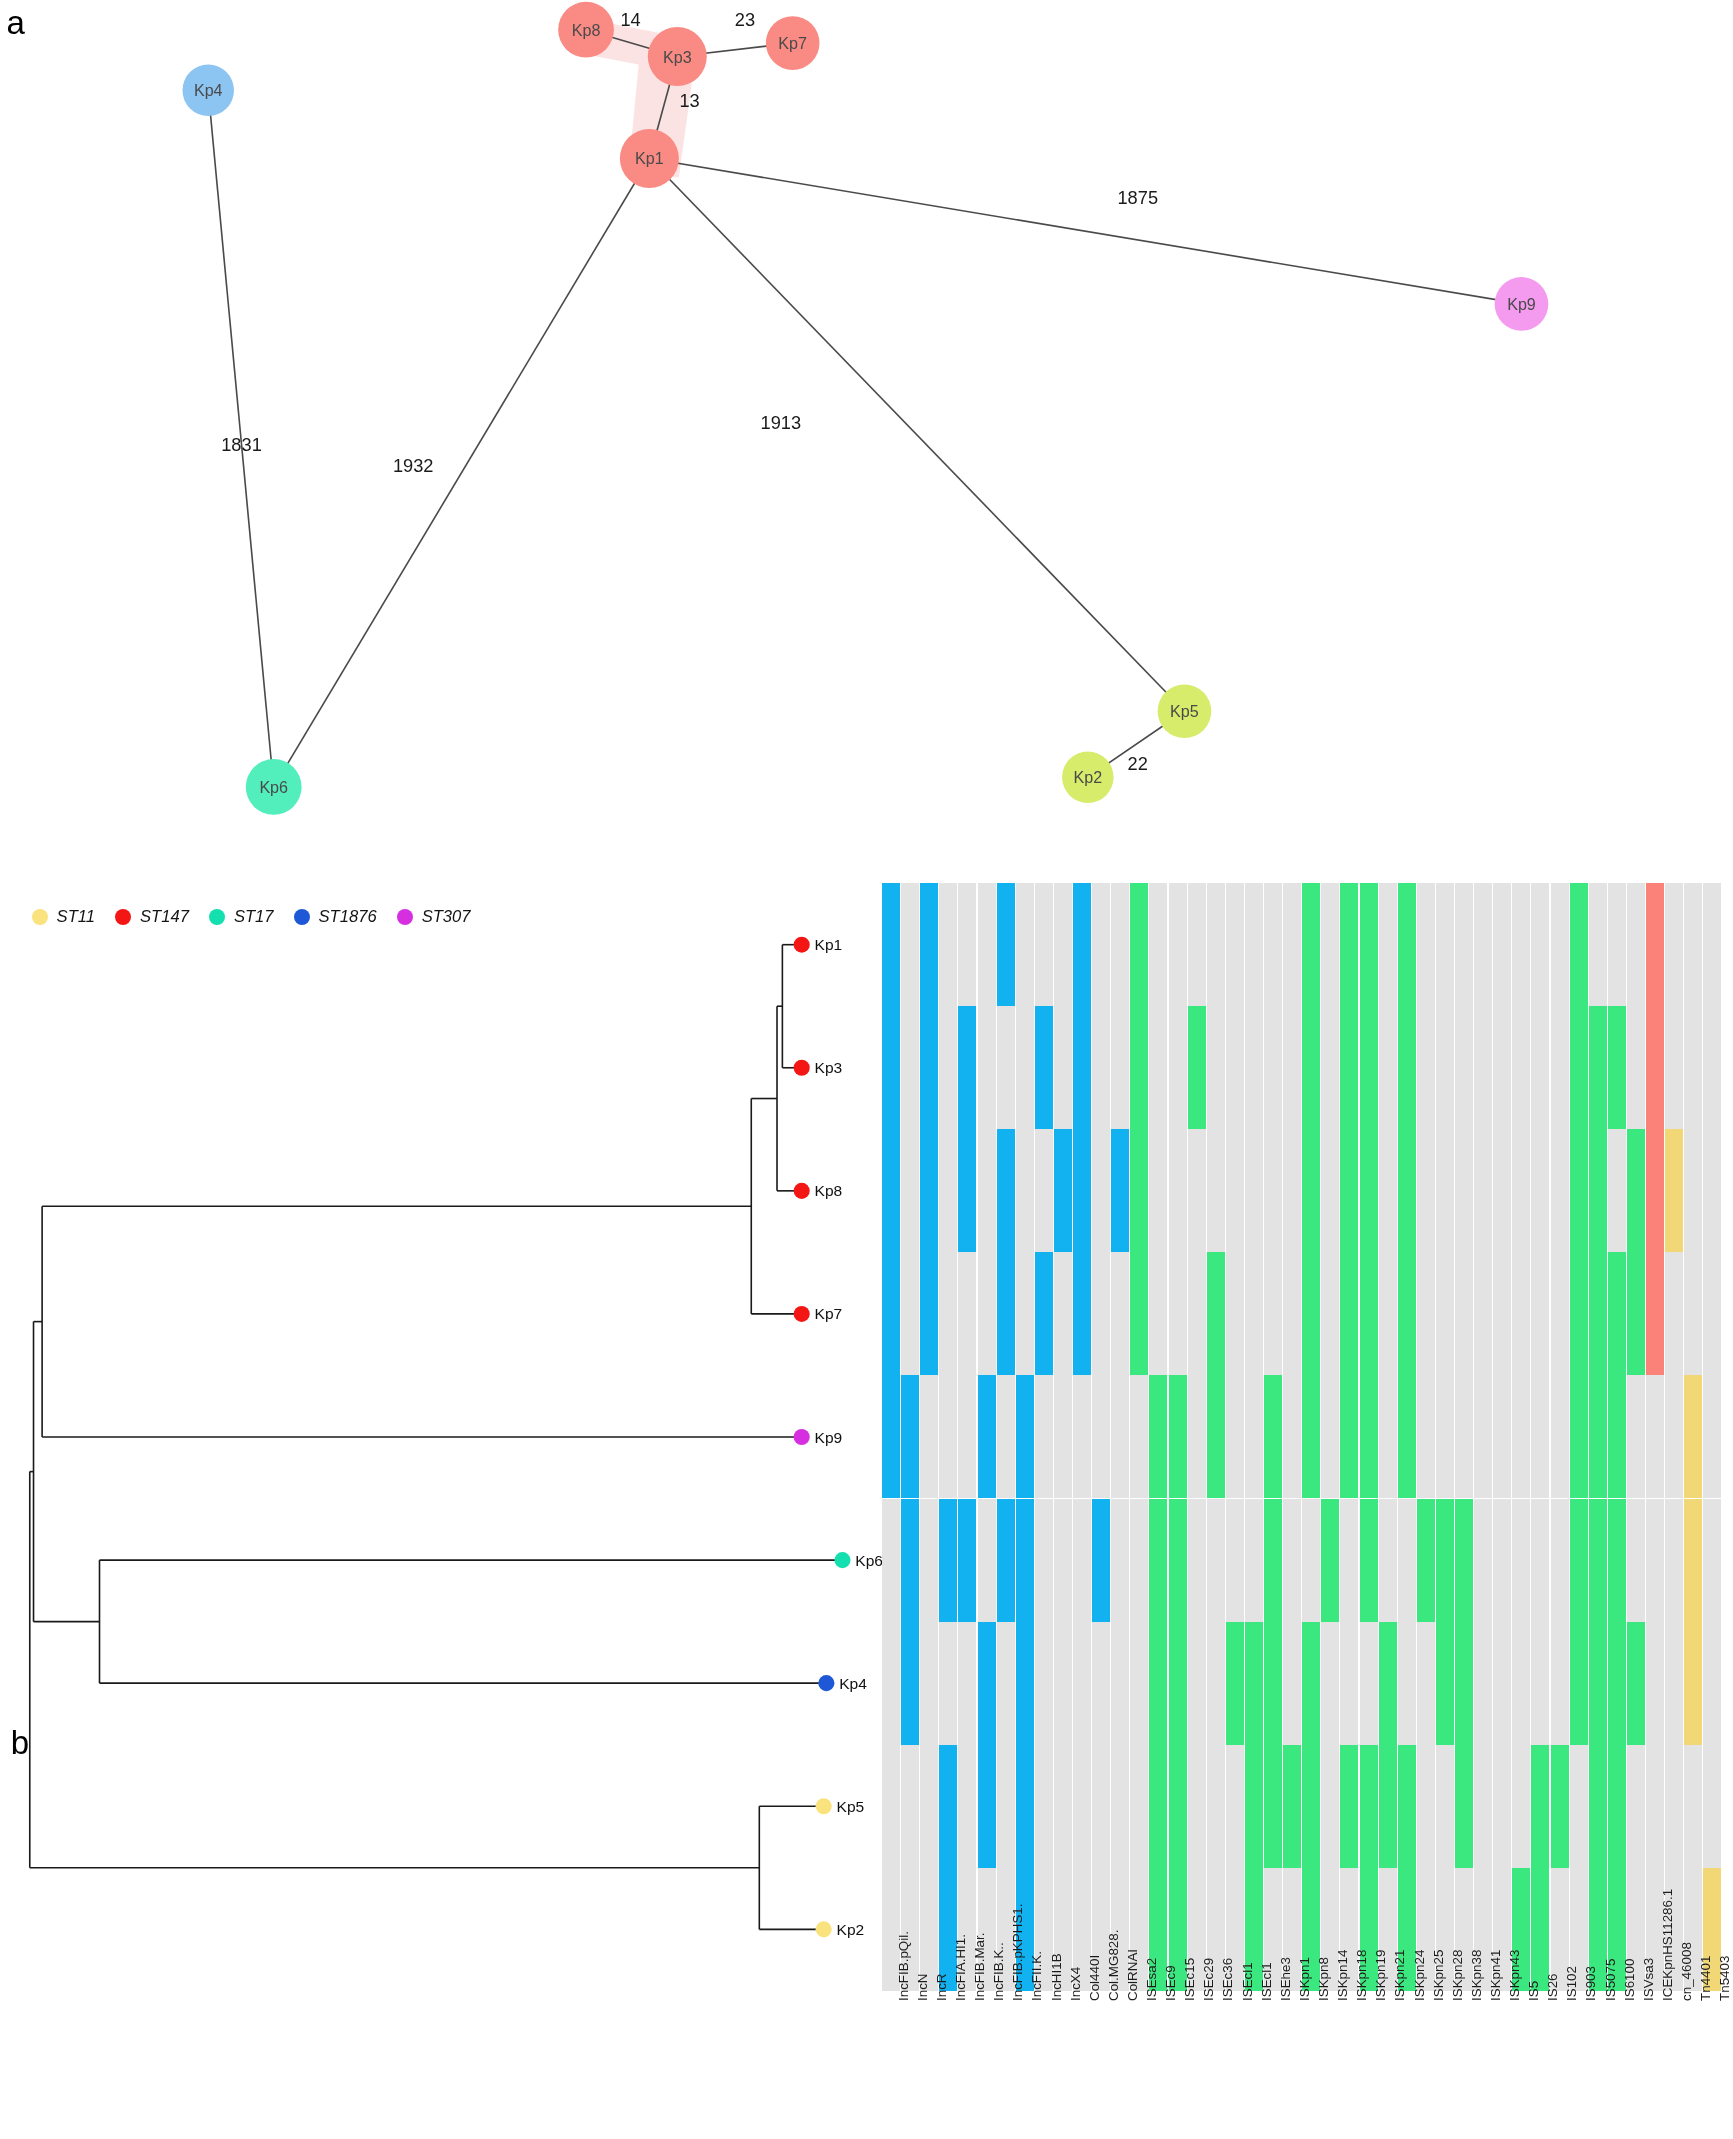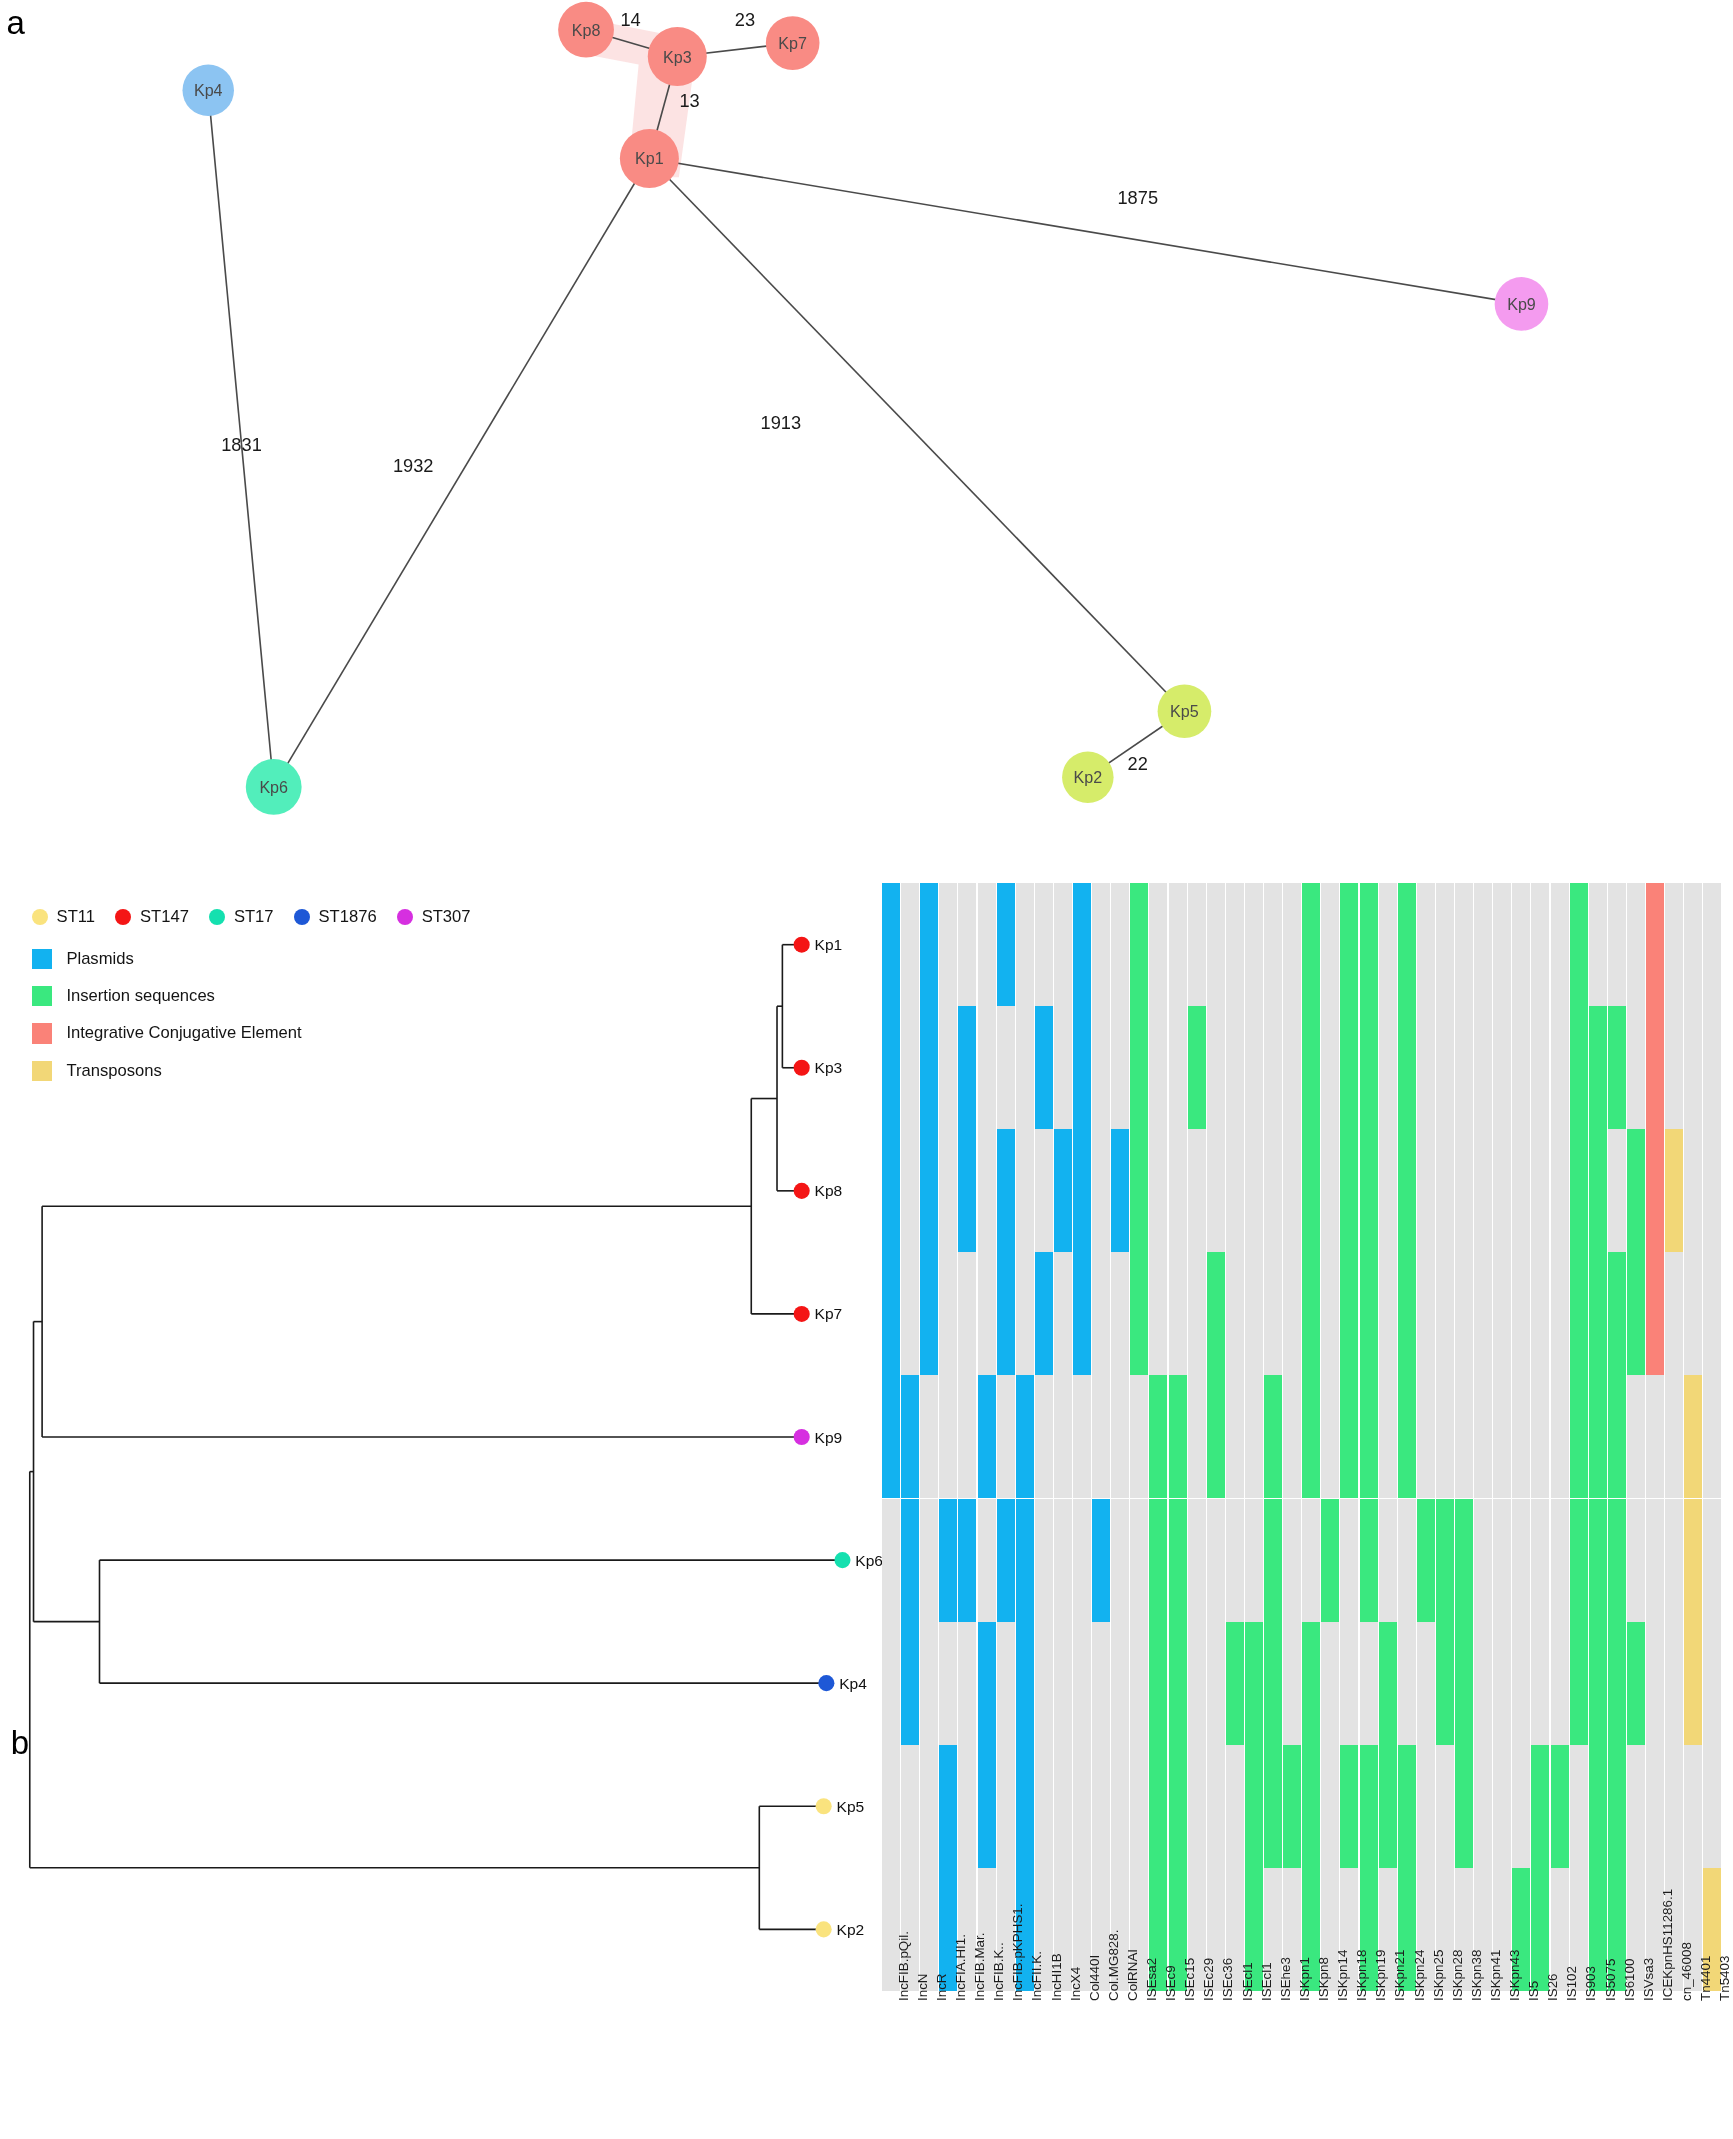--- a/index.html
+++ b/index.html
@@ -13,21 +13,21 @@
   #panel-a svg{position:absolute;left:0;top:0;}
   .net-node-label{font-family:"Liberation Sans",sans-serif;font-size:30px;fill:#4a4a4a;text-anchor:middle;dominant-baseline:central;}
   .edge-weight{font-family:"Liberation Sans",sans-serif;font-size:34px;fill:#1a1a1a;text-anchor:middle;}
 
   
   #panel-b{position:absolute;left:0;top:859px;width:1734px;height:1281px;}
 
   
   #legend{position:absolute;left:32px;top:48px;width:617px;}
   #st-legend{display:flex;align-items:center;gap:0px;margin-bottom:21.5px;}
-  .st-item{display:flex;align-items:center;margin-right:20.4px;}
+  .st-item{display:flex;align-items:center;margin-right:20.4px;font-style:italic;}
   .st-dot{width:16px;height:16px;border-radius:50%;display:inline-block;margin-right:8.6px;}
   .st-label{font-size:16.6px;color:#141414;font-family:"Liberation Sans",sans-serif;}
   .cat-item{display:flex;align-items:center;margin-bottom:17px;}
   .cat-swatch{width:20.4px;height:20.4px;display:inline-block;margin-right:14px;}
   .cat-label{font-size:16.6px;color:#141414;font-family:"Liberation Sans",sans-serif;}
 
   
   #tree-svg{position:absolute;left:0;top:0;}
   .tip-label{font-family:"Liberation Sans",sans-serif;font-size:29px;fill:#111;dominant-baseline:central;}
 
@@ -106,38 +106,20 @@
           <span class="st-dot" style="background: rgb(20, 224, 175);"></span>
           <span class="st-label">ST17</span>
         </div>
         <div class="st-item">
           <span class="st-dot" style="background: rgb(30, 88, 214);"></span>
           <span class="st-label">ST1876</span>
         </div>
         <div class="st-item">
           <span class="st-dot" style="background: rgb(214, 47, 224);"></span>
           <span class="st-label">ST307</span>
-        </div>
-      </div>
-    <div id="cat-legend">
-        <div class="cat-item">
-          <span class="cat-swatch" style="background: rgb(18, 178, 240);"></span>
-          <span class="cat-label">Plasmids</span>
-        </div>
-        <div class="cat-item">
-          <span class="cat-swatch" style="background: rgb(58, 232, 127);"></span>
-          <span class="cat-label">Insertion sequences</span>
-        </div>
-        <div class="cat-item">
-          <span class="cat-swatch" style="background: rgb(250, 130, 120);"></span>
-          <span class="cat-label">Integrative Conjugative Element</span>
-        </div>
-        <div class="cat-item">
-          <span class="cat-swatch" style="background: rgb(242, 215, 119);"></span>
-          <span class="cat-label">Transposons</span>
         </div>
       </div>
   </div>
 
   <svg id="tree-svg" width="891" height="1281" viewBox="0 0 1660 2388">
     <g id="tree-branches">
         <line x1="1458" y1="159.72222222222223" x2="1494" y2="159.72222222222223" stroke="#1a1a1a" stroke-width="3"></line>
         <line x1="1458" y1="389.1666666666667" x2="1494" y2="389.1666666666667" stroke="#1a1a1a" stroke-width="3"></line>
         <line x1="1458" y1="159.72222222222223" x2="1458" y2="389.1666666666667" stroke="#1a1a1a" stroke-width="3"></line>
         <line x1="1448" y1="274.44444444444446" x2="1458" y2="274.44444444444446" stroke="#1a1a1a" stroke-width="3"></line>

